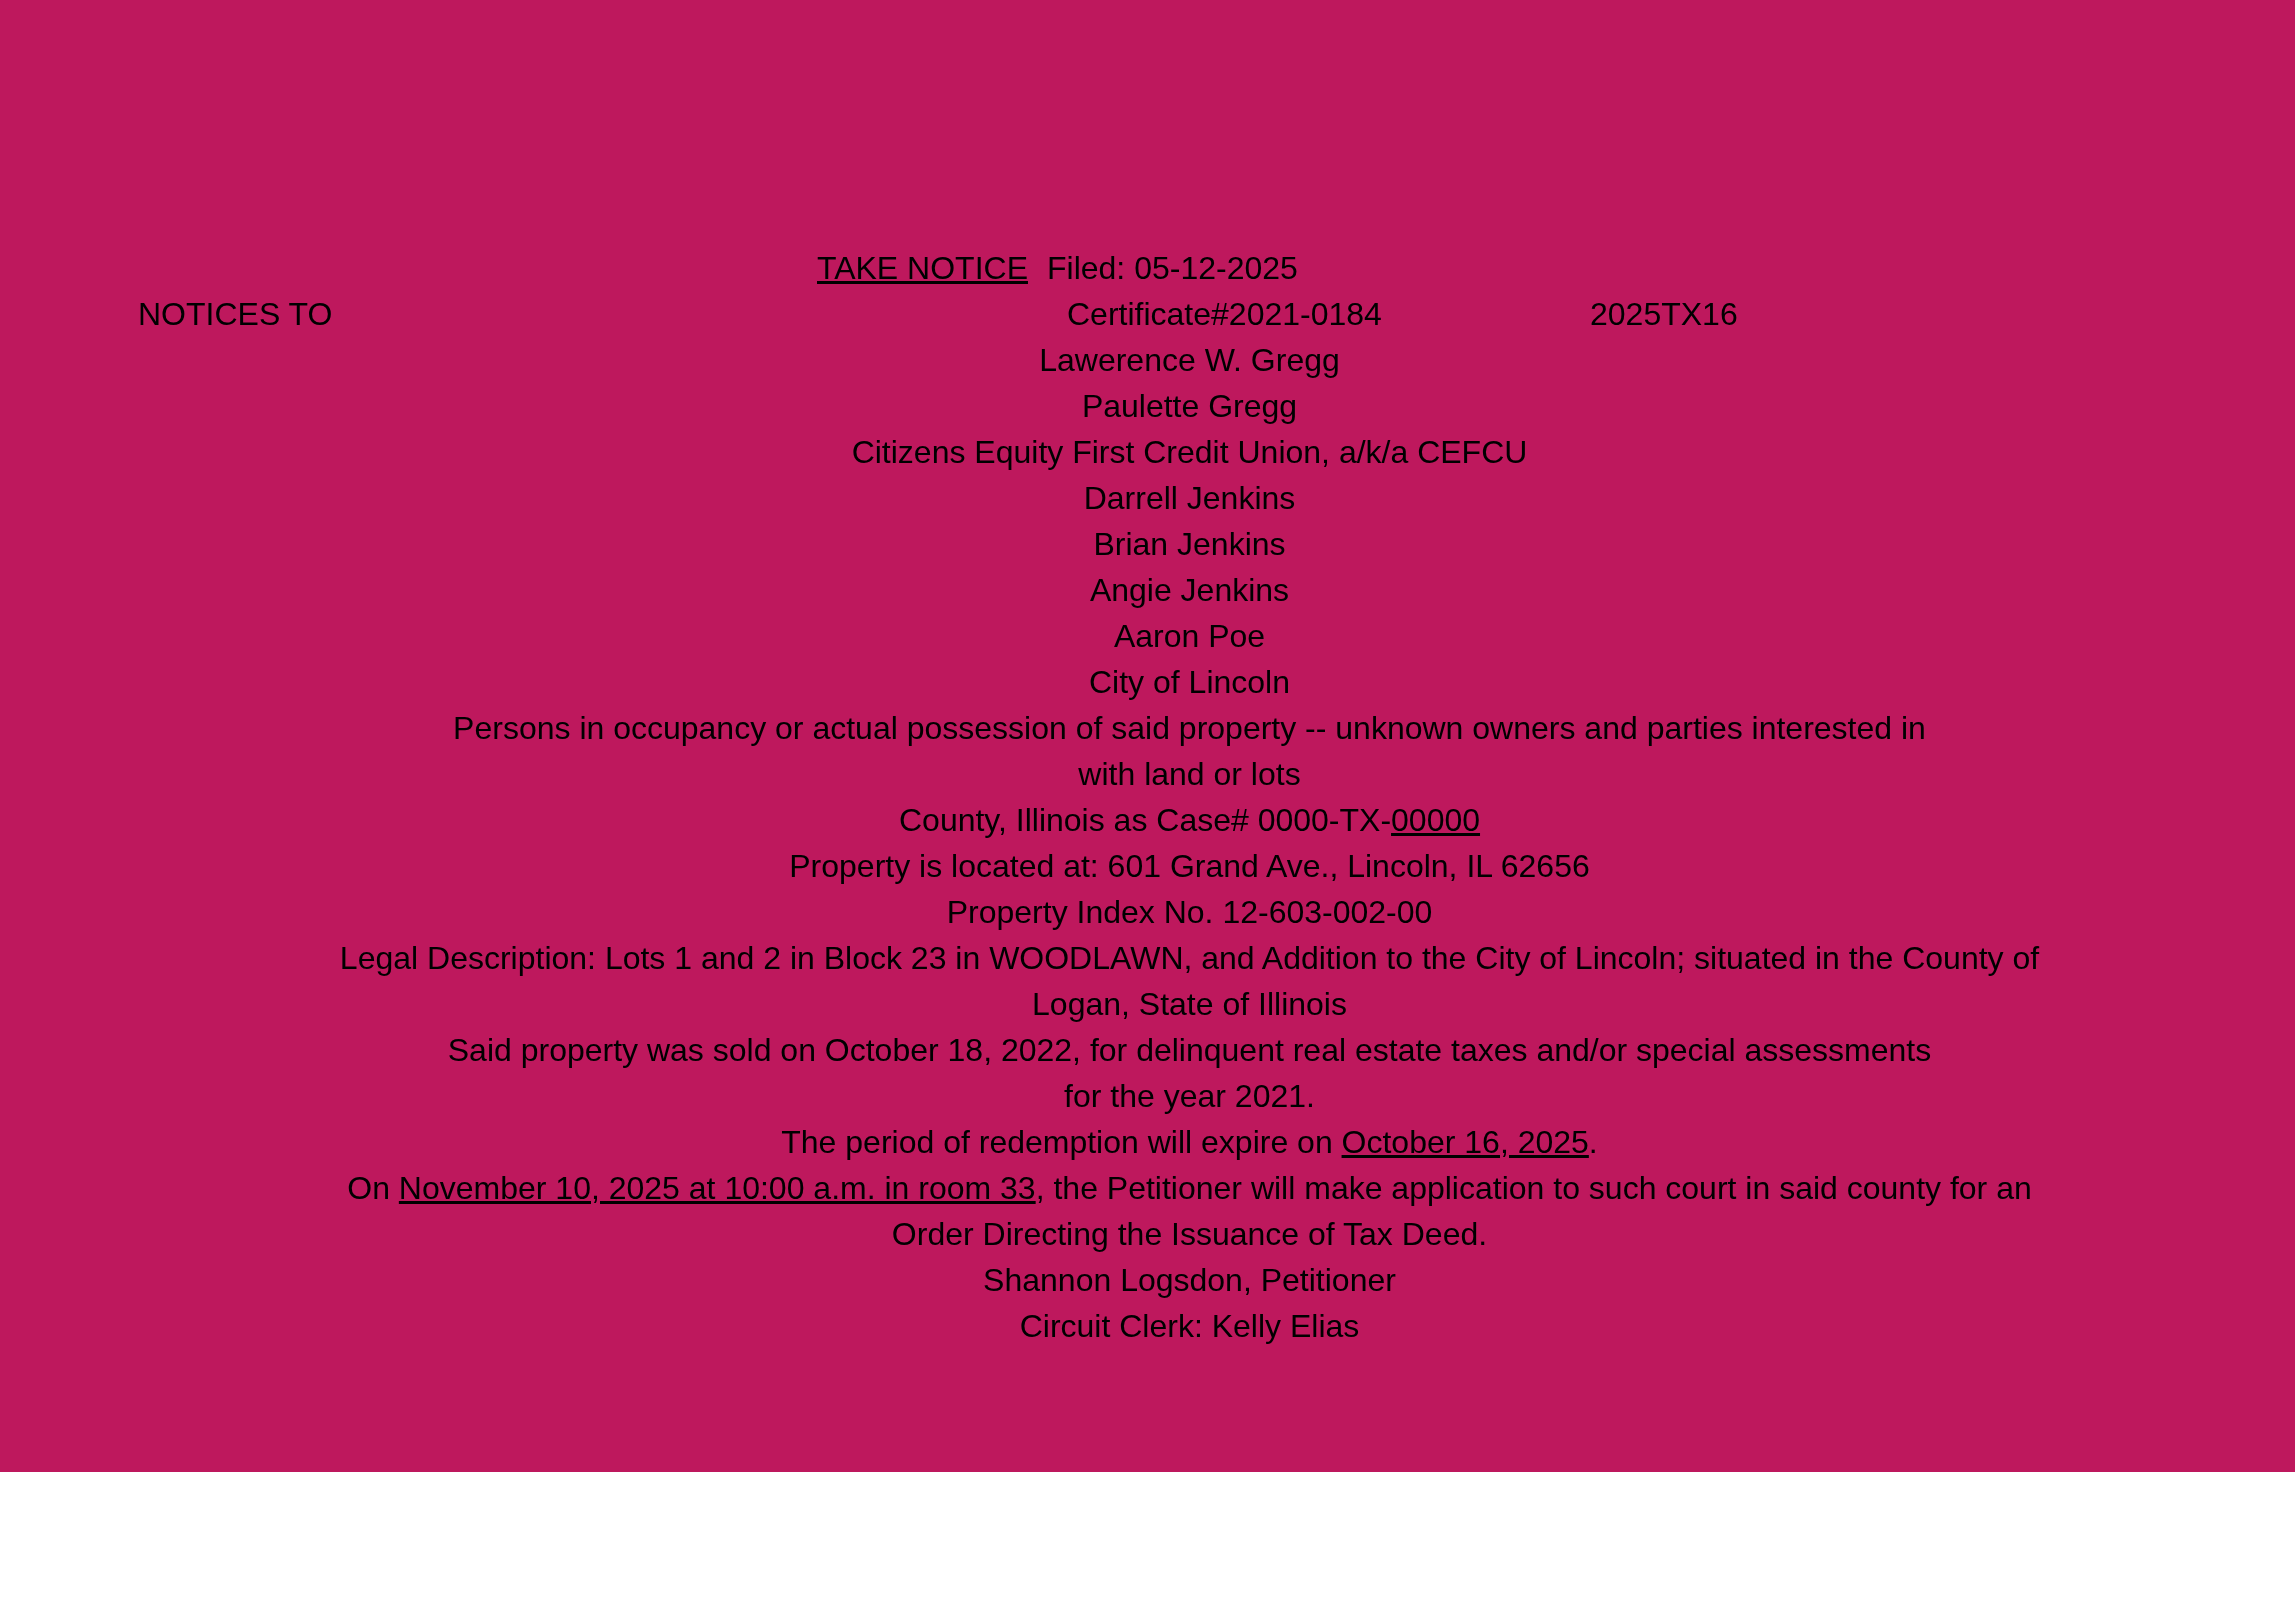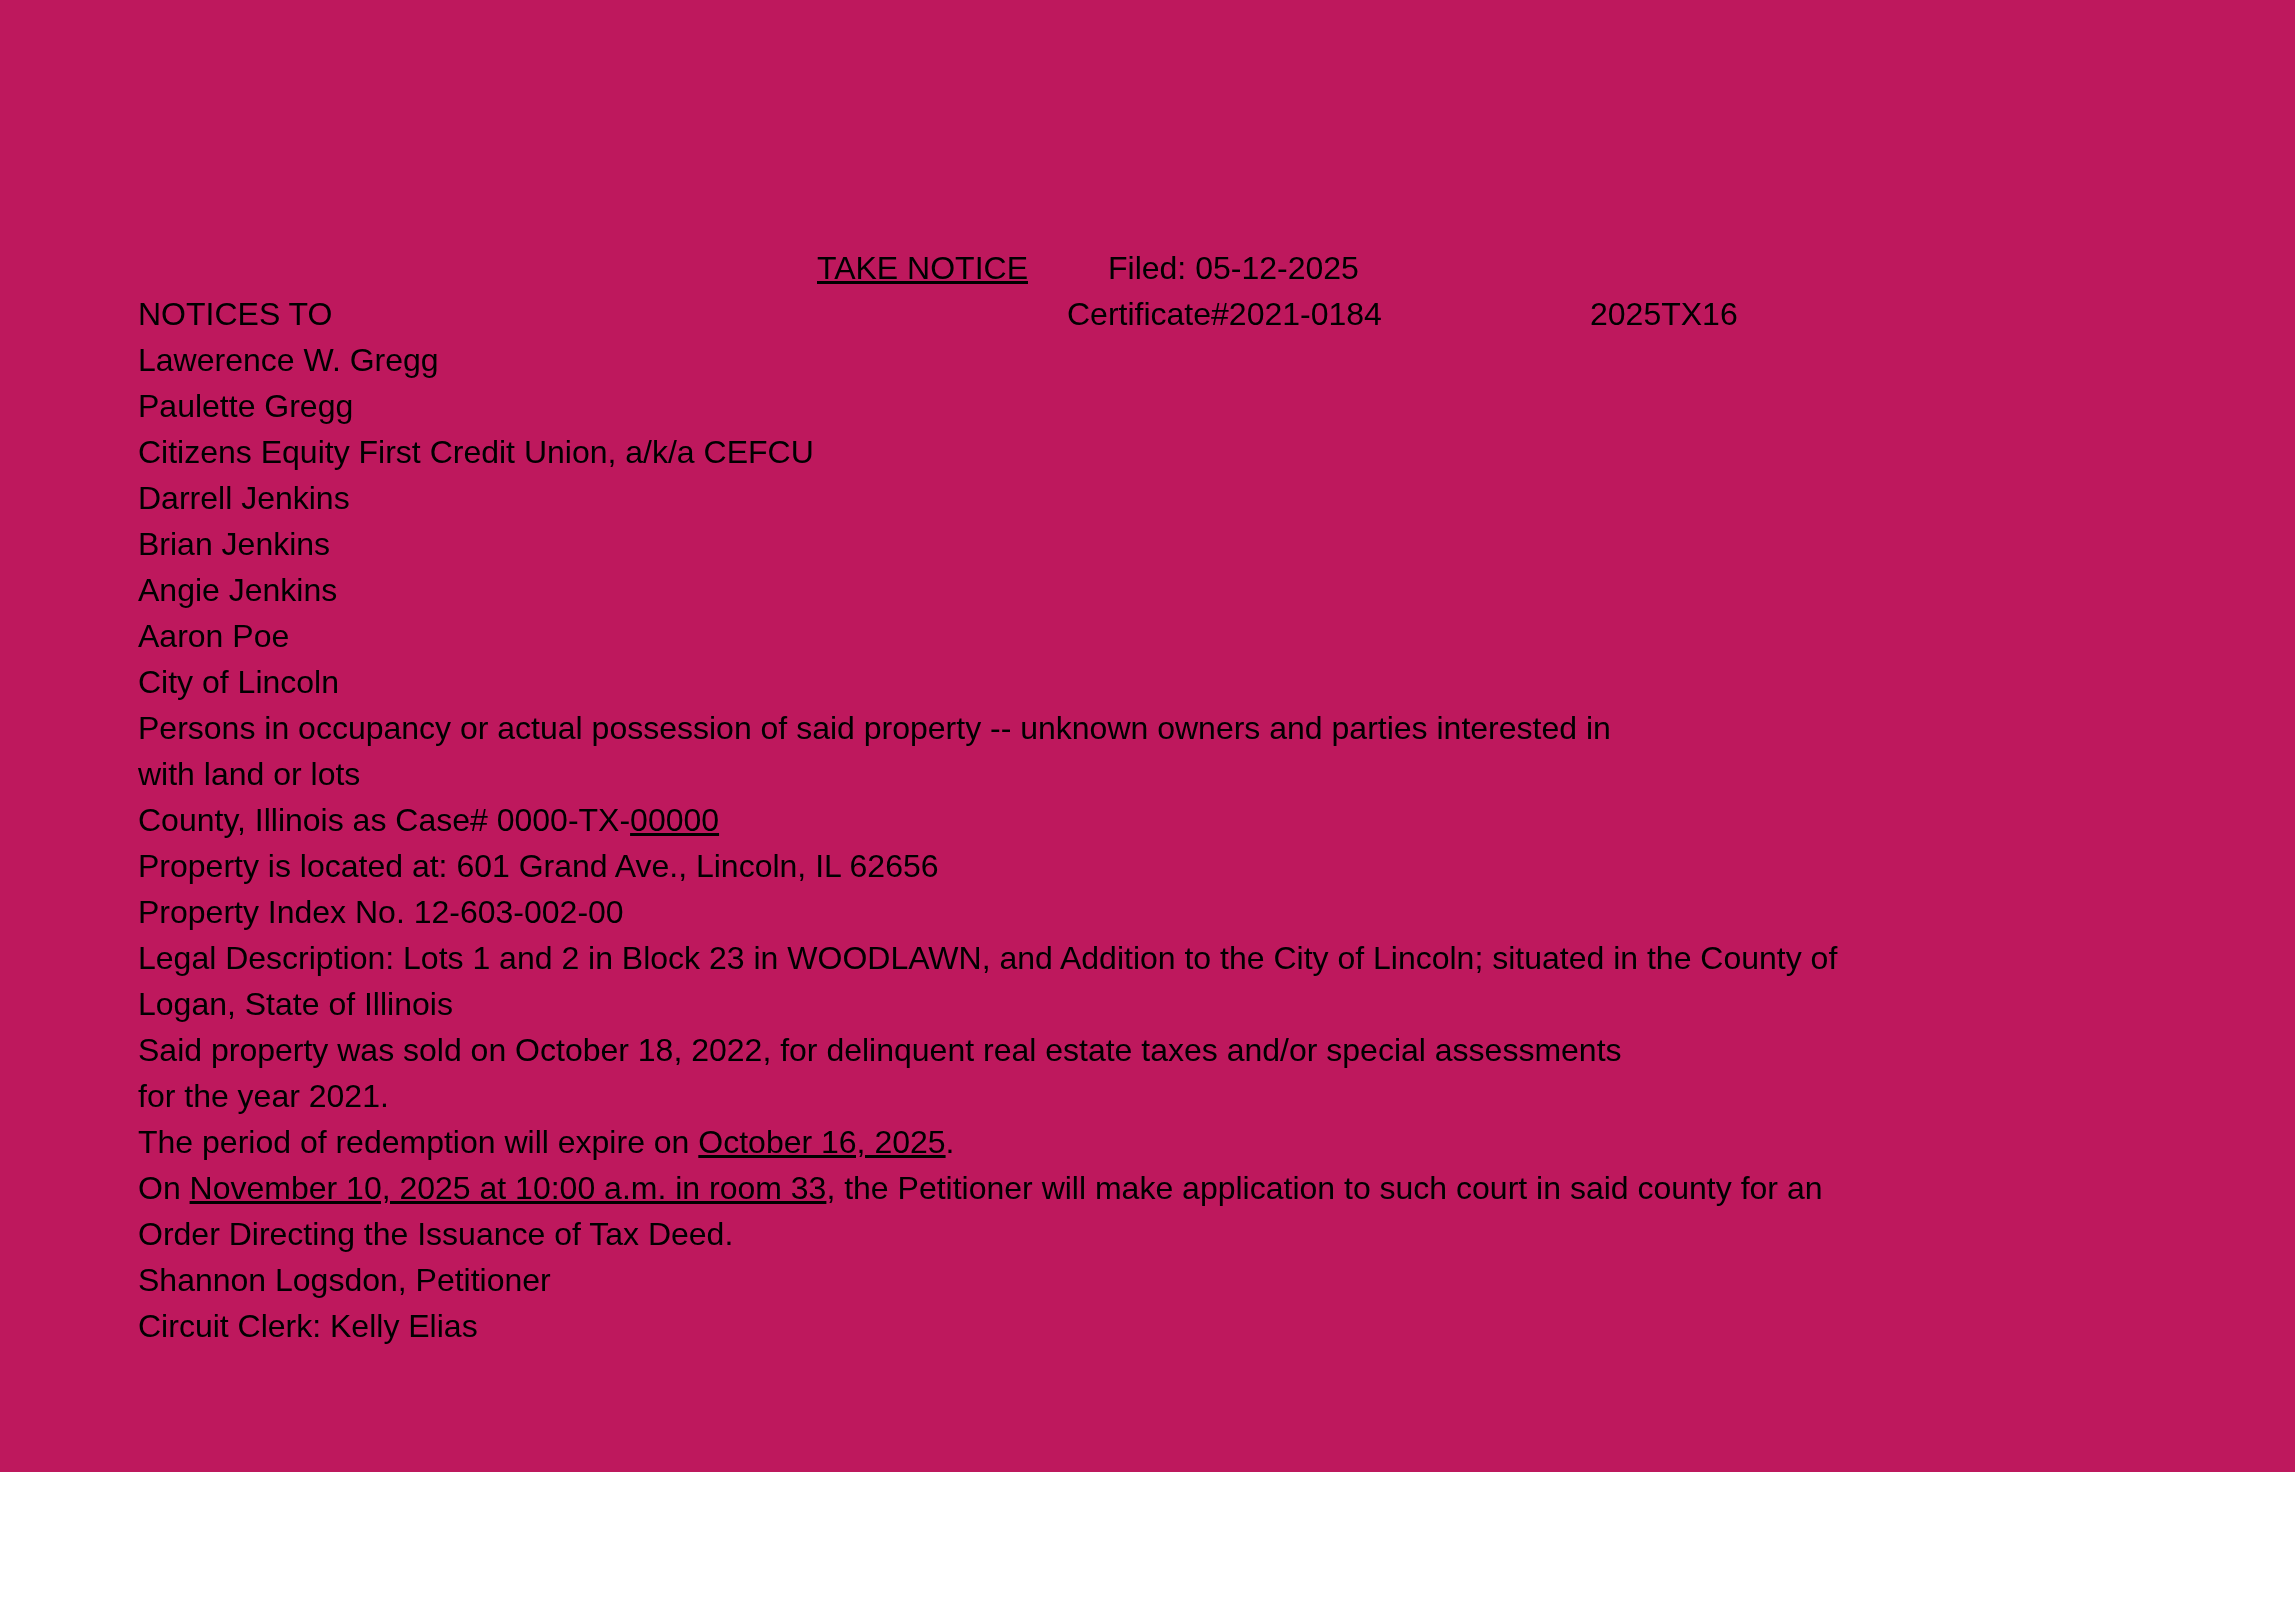--- a/index.html
+++ b/index.html
@@ -20,32 +20,33 @@
   .content {
     position: absolute;
     top: 245px;
     left: 138px;
     right: 54px;
     line-height: 46px;
   }
   .line {
     white-space: nowrap;
     height: 46px;
+    text-align: center;
   }
   .header-line {
     position: relative;
     height: 46px;
   }
   .abs {
     position: absolute;
     top: 0;
     white-space: nowrap;
   }
   .pos-take-notice { left: 679px; }
-  .pos-filed       { left: 970px; }
+  .pos-filed       { left: 909px; }
   .pos-cert        { left: 929px; }
   .pos-caseyear    { left: 1452px; }
   .u {
     text-decoration: underline;
   }
 </style>
 </head>
 <body>
 
 <div class="doc-page">

